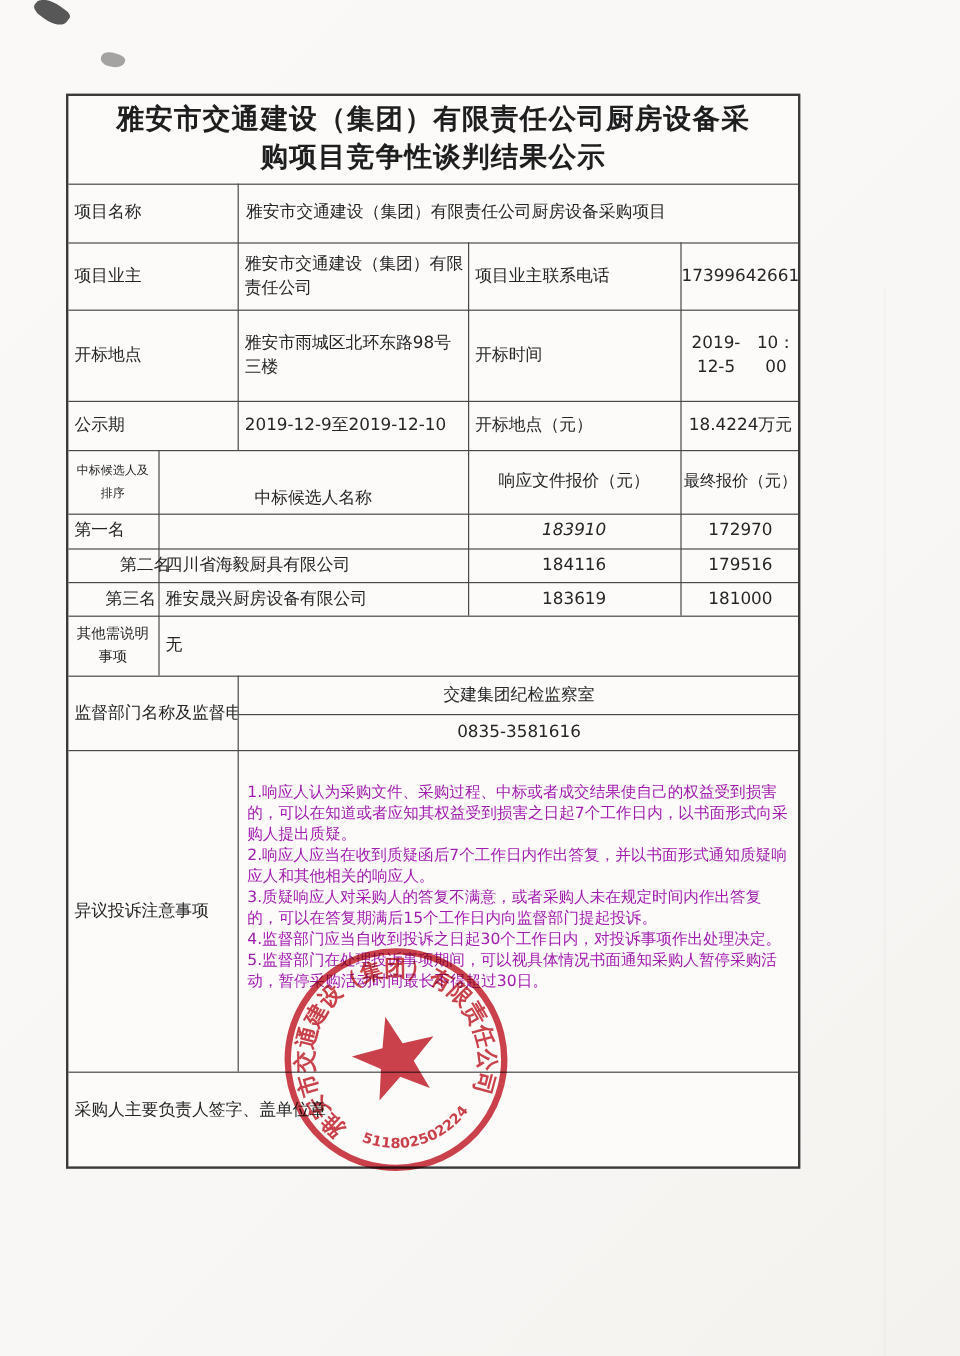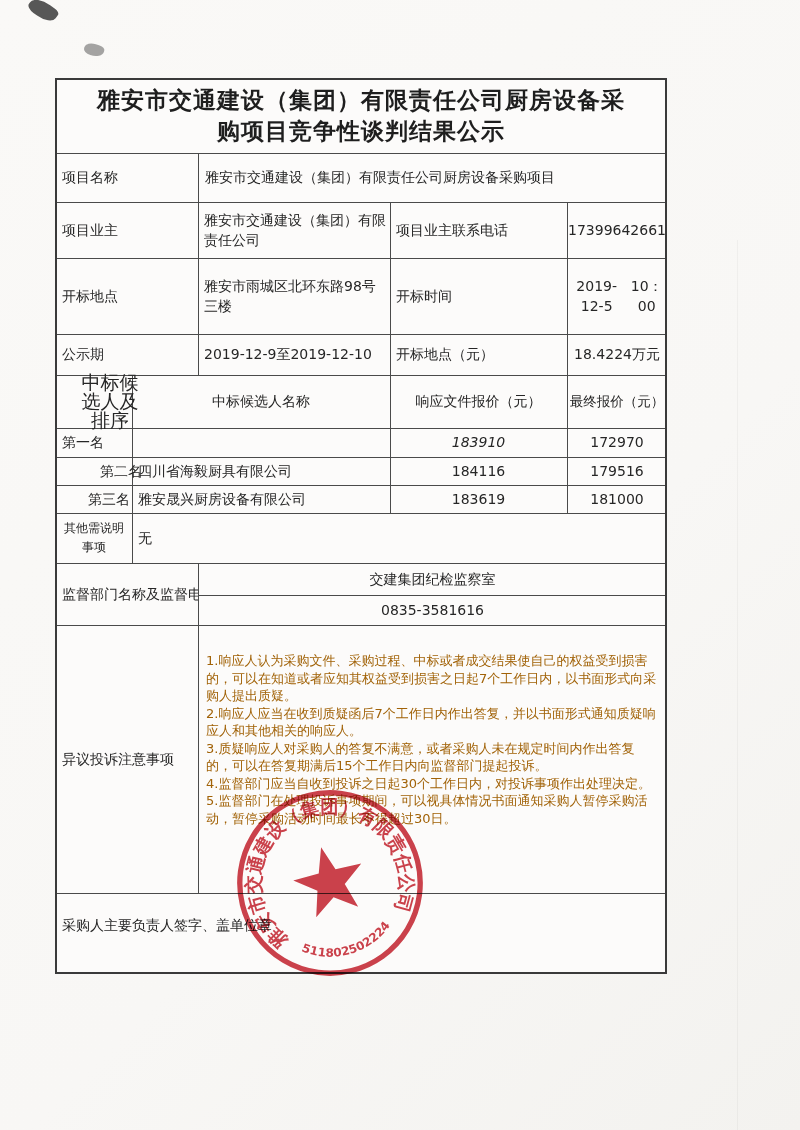--- a/index.html
+++ b/index.html
@@ -27,21 +27,21 @@
     position:absolute;left:57px;top:80px;width:608px;height:71px;
     display:flex;align-items:center;justify-content:center;text-align:center;
     font-size:23px;font-weight:bold;line-height:31px;padding:0 38px;box-sizing:border-box;
     letter-spacing:1px;color:#1e1e1e;
   }
   .wrap-narrow{padding:0 8px;}
   .clip{white-space:nowrap;overflow:hidden;}
   .objection-text{
     position:absolute;left:200px;top:625px;width:465px;height:268px;
     padding:27px 8px 0 6px;box-sizing:border-box;
-    font-size:13px;line-height:17.5px;color:#a16207;
+    font-size:13px;line-height:17.5px;color:#a21caf;
   }
   .objection-text p{margin:0;}
   
   .stamp{
     position:absolute;left:233px;top:785px;width:194px;height:196px;
     transform:rotate(-14deg);
     mix-blend-mode:multiply;opacity:0.92;
     pointer-events:none;
   }
   
@@ -107,22 +107,22 @@
   <div class="cell center" style="left:567px;top:258px;width:100px;height:76px;line-height:20px;">
     <span>2019-12-5</span>
     <span>10：00</span>
   </div>
 
   <div class="cell left" style="left:62px;top:334px;width:130px;height:41px;">公示期</div>
   <div class="cell left" style="left:204px;top:334px;width:182px;height:41px;">2019-12-9至2019-12-10</div>
   <div class="cell left" style="left:396px;top:334px;width:168px;height:41px;">开标地点（元）</div>
   <div class="cell center" style="left:567px;top:334px;width:100px;height:41px;">18.4224万元</div>
 
-  <div class="cell center wrap-narrow" style="left:72px;top:375px;width:76px;height:53px;font-size:19px;line-height:19px;">中标候选人及排序</div>
-  <div class="cell center" style="left:132px;top:375px;width:258px;height:53px;">中标候选人名称</div>
+  <div class="cell center wrap-narrow" style="left:56px;top:375px;width:76px;height:53px;font-size:10px;line-height:19px;">中标候选人及排序</div>
+  <div class="cell center" style="left:132px;top:389px;width:258px;height:53px;">中标候选人名称</div>
   <div class="cell center" style="left:390px;top:375px;width:177px;height:53px;">响应文件报价（元）</div>
   <div class="cell center" style="left:567px;top:375px;width:100px;height:53px;font-size:13.5px;">最终报价（元）</div>
 
   <div class="cell left" style="left:62px;top:428px;width:68px;height:29px;">第一名</div>
   <div class="cell center" style="left:390px;top:428px;width:177px;height:29px;font-style:italic;">183910</div>
   <div class="cell center" style="left:567px;top:428px;width:100px;height:29px;">172970</div>
 
   <div class="cell left" style="left:62px;top:457px;width:68px;height:28px;margin-left:38px;">第二名</div>
   <div class="cell left" style="left:138px;top:457px;width:250px;height:28px;">四川省海毅厨具有限公司</div>
   <div class="cell center" style="left:390px;top:457px;width:177px;height:28px;">184116</div>

